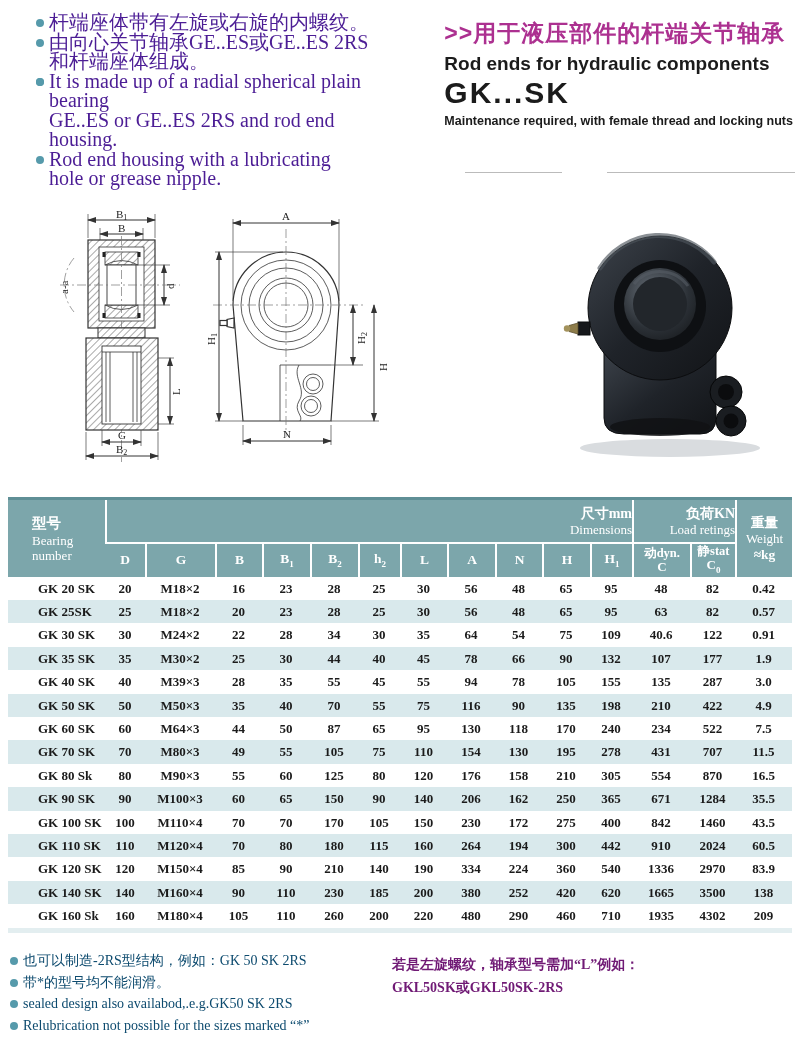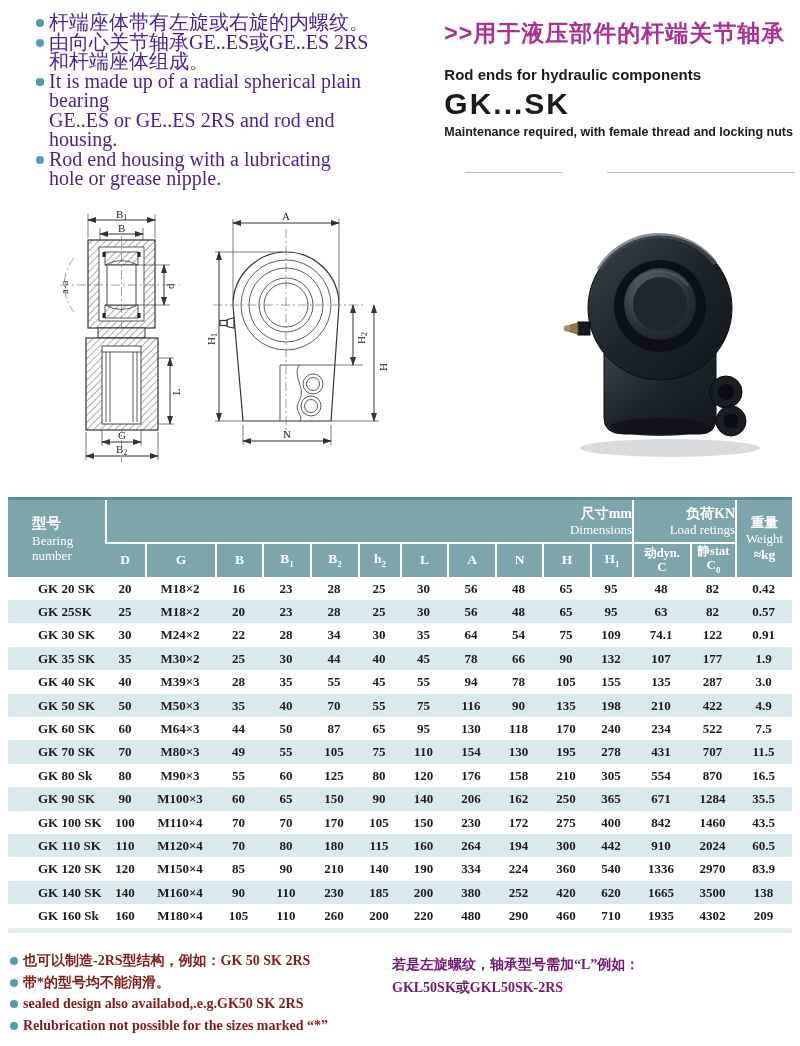--- a/index.html
+++ b/index.html
@@ -15,21 +15,21 @@
   .features li{position:relative;padding-left:13px;font-weight:normal;font-size:20px;
                line-height:19.5px;color:#4c1d95;}
   .features .dot{position:absolute;left:0;top:6px;width:8px;height:8px;border-radius:50%;
                  background:var(--c-bullet);}
   .ltext{white-space:pre-line;}
 
   
   .titleblock{position:absolute;right:7px;top:18px;text-align:left;
               font-family:"Liberation Sans",sans-serif;color:#1b1b1b;}
   .title-zh{color:var(--c-accent);font-size:23px;font-weight:bold;letter-spacing:1px;line-height:30px;}
-  .title-en{font-size:15px;font-weight:bold;line-height:25px;margin-top:14px;}
+  .title-en{font-size:19px;font-weight:bold;line-height:25px;margin-top:3px;}
   .model{font-size:30px;font-weight:bold;letter-spacing:2px;line-height:34px;}
   .subtitle{font-size:12.5px;font-weight:bold;margin-top:4px;}
   .rule{position:absolute;height:0;border-top:1.5px solid var(--c-line);}
   .rule1{left:465px;top:172px;width:97px;}
   .rule2{left:607px;top:172px;width:188px;}
 
   
   .drawings{position:absolute;left:0;top:205px;width:800px;height:270px;}
   .svg-abs{position:absolute;}
   svg text{font-family:"Liberation Serif",serif;font-size:11px;fill:#222;}
@@ -59,22 +59,22 @@
   .spec .sub-row th sub{font-size:9px;}
   .spec .sub-row th.loadcol .lz{font-size:12.5px;line-height:14px;font-weight:bold;}
   .spec .sub-row th.loadcol .ls{font-size:13px;line-height:14px;}
   .spec tbody td{text-align:center;font-size:13px;font-weight:bold;height:23.4px;
                  line-height:23.4px;padding:0;color:#1b1b1b;}
   .spec tbody td.name{text-align:left;padding-left:30px;}
   .spec tbody tr:nth-child(even){background:var(--c-stripe);}
 
   
   .notes-left{position:absolute;left:10px;top:950px;width:380px;list-style:none;margin:0;padding:0;}
-  .notes-left li{position:relative;padding-left:13px;font-weight:bold;font-size:14px;
-                 line-height:21.5px;color:#7f1d1d;}
+  .notes-left li{position:relative;padding-left:13px;font-weight:normal;font-size:14px;
+                 line-height:21.5px;color:#0c4a6e;}
   .notes-left .dot{position:absolute;left:0;top:7px;width:8px;height:8px;border-radius:50%;
                    background:var(--c-bullet);}
   .notes-right{position:absolute;left:392px;top:953px;width:395px;font-weight:bold;
                font-size:14px;line-height:23px;color:#701a75;}
 </style>
 </head>
 <body>
 
 <div class="page">
 
@@ -346,21 +346,21 @@
           <td>M24×2</td>
           <td>22</td>
           <td>28</td>
           <td>34</td>
           <td>30</td>
           <td>35</td>
           <td>64</td>
           <td>54</td>
           <td>75</td>
           <td>109</td>
-          <td>74.1</td>
+          <td>40.6</td>
           <td>122</td>
           <td>0.91</td>
         </tr>
         <tr>
           <td class="name">GK 35 SK</td>
           <td>35</td>
           <td>M30×2</td>
           <td>25</td>
           <td>30</td>
           <td>44</td>

